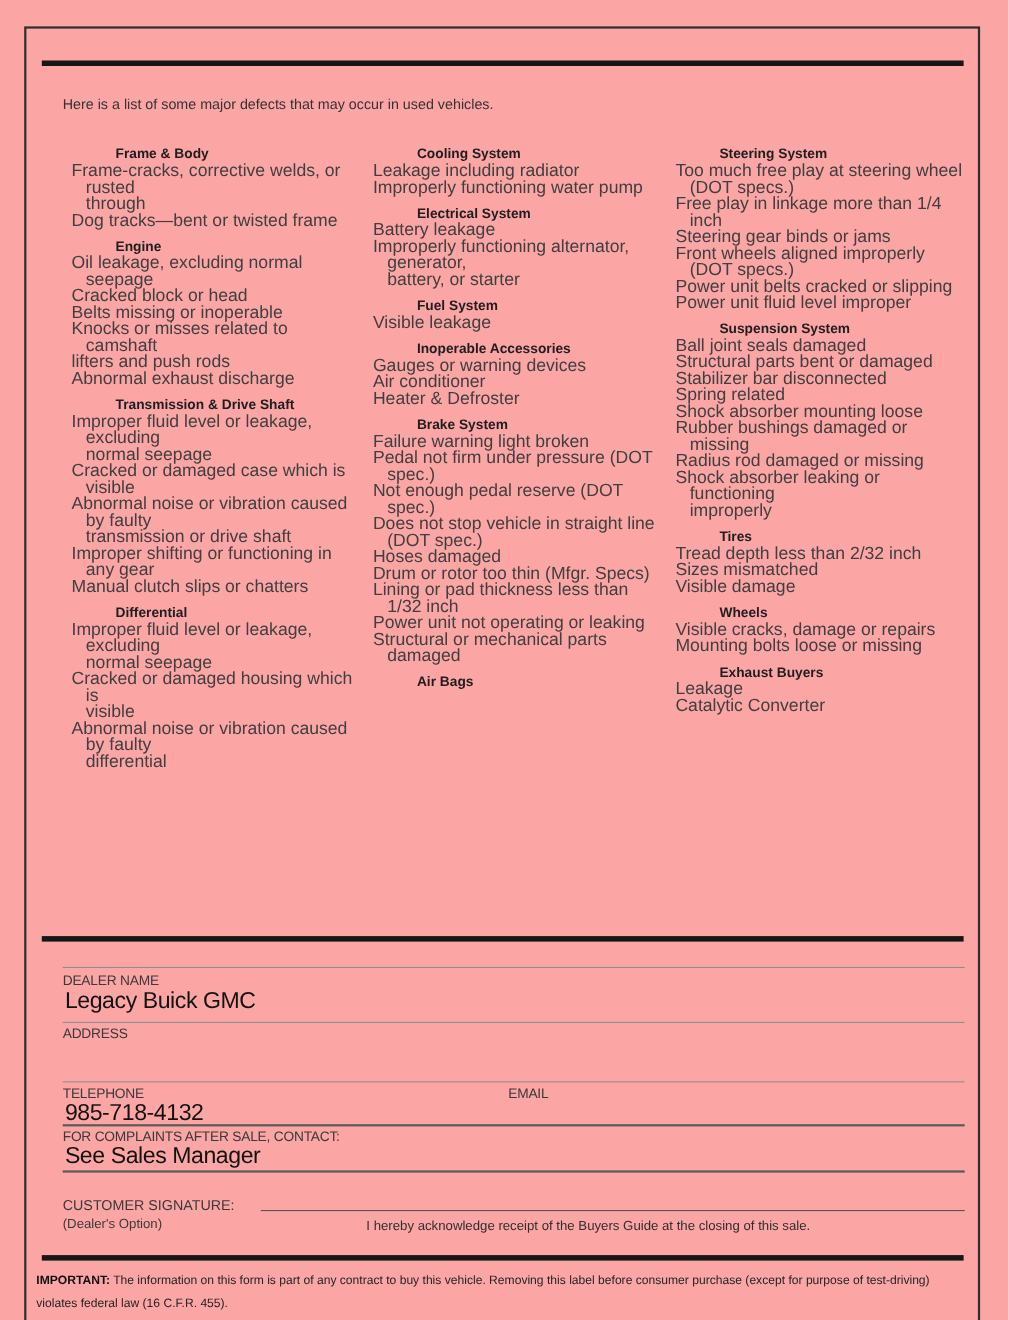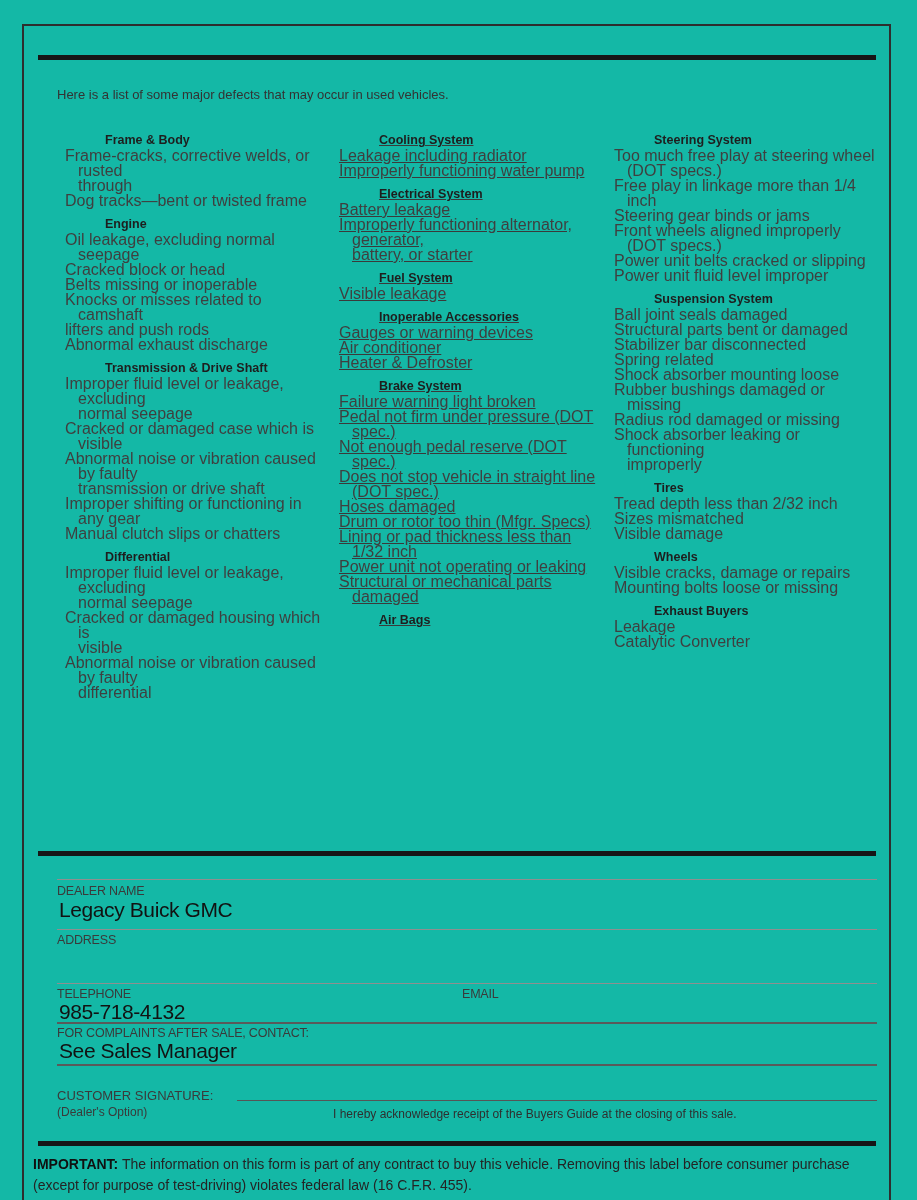--- a/index.html
+++ b/index.html
@@ -1,20 +1,20 @@
 <!DOCTYPE html>
 <html><head>
 <meta charset="utf-8">
 <style>
   html, body { margin: 0; padding: 0; background: #ffffff; }
   .sheet {
     position: relative;
     width: 917px;
     height: 1200px;
-    background: #14b8a6;
+    background: #fca5a5;
     overflow: hidden;
     font-family: "Liberation Sans", sans-serif;
     color: #3a3a3a;
   }
   .page-border {
     position: absolute;
     left: 22px; top: 24px;
     width: 869px; height: 1200px;
     border: 2px solid #2e2e2e;
     box-sizing: border-box;
@@ -32,21 +32,21 @@
 
   .intro {
     position: absolute;
     left: 57px; top: 87px;
     font-size: 13px;
     color: #333;
   }
 
   .col { position: absolute; top: 133px; }
   .col-1 { left: 57px;  width: 268px; }
-  .col-2 { left: 331px; width: 270px; text-decoration: underline; }
+  .col-2 { left: 331px; width: 270px; }
   .col-3 { left: 606px; width: 272px; }
 
   .section { margin-bottom: 9px; }
   .sec-heading {
     font-size: 12.5px;
     font-weight: bold;
     color: #1e1e1e;
     line-height: 15px;
     padding-left: 48px;
   }
@@ -102,21 +102,21 @@
     position: absolute;
     left: 333px; top: 1107px;
     font-size: 12px;
     color: #2f2f2f;
   }
 
   .important {
     position: absolute;
     left: 33px; top: 1154px;
     width: 852px;
-    font-size: 14px;
+    font-size: 11px;
     line-height: 21px;
     color: #242424;
   }
   .important b { color: #101010; }
 </style>
 </head>
 <body>
 
 <div class="sheet">
   <div class="page-border"></div>

